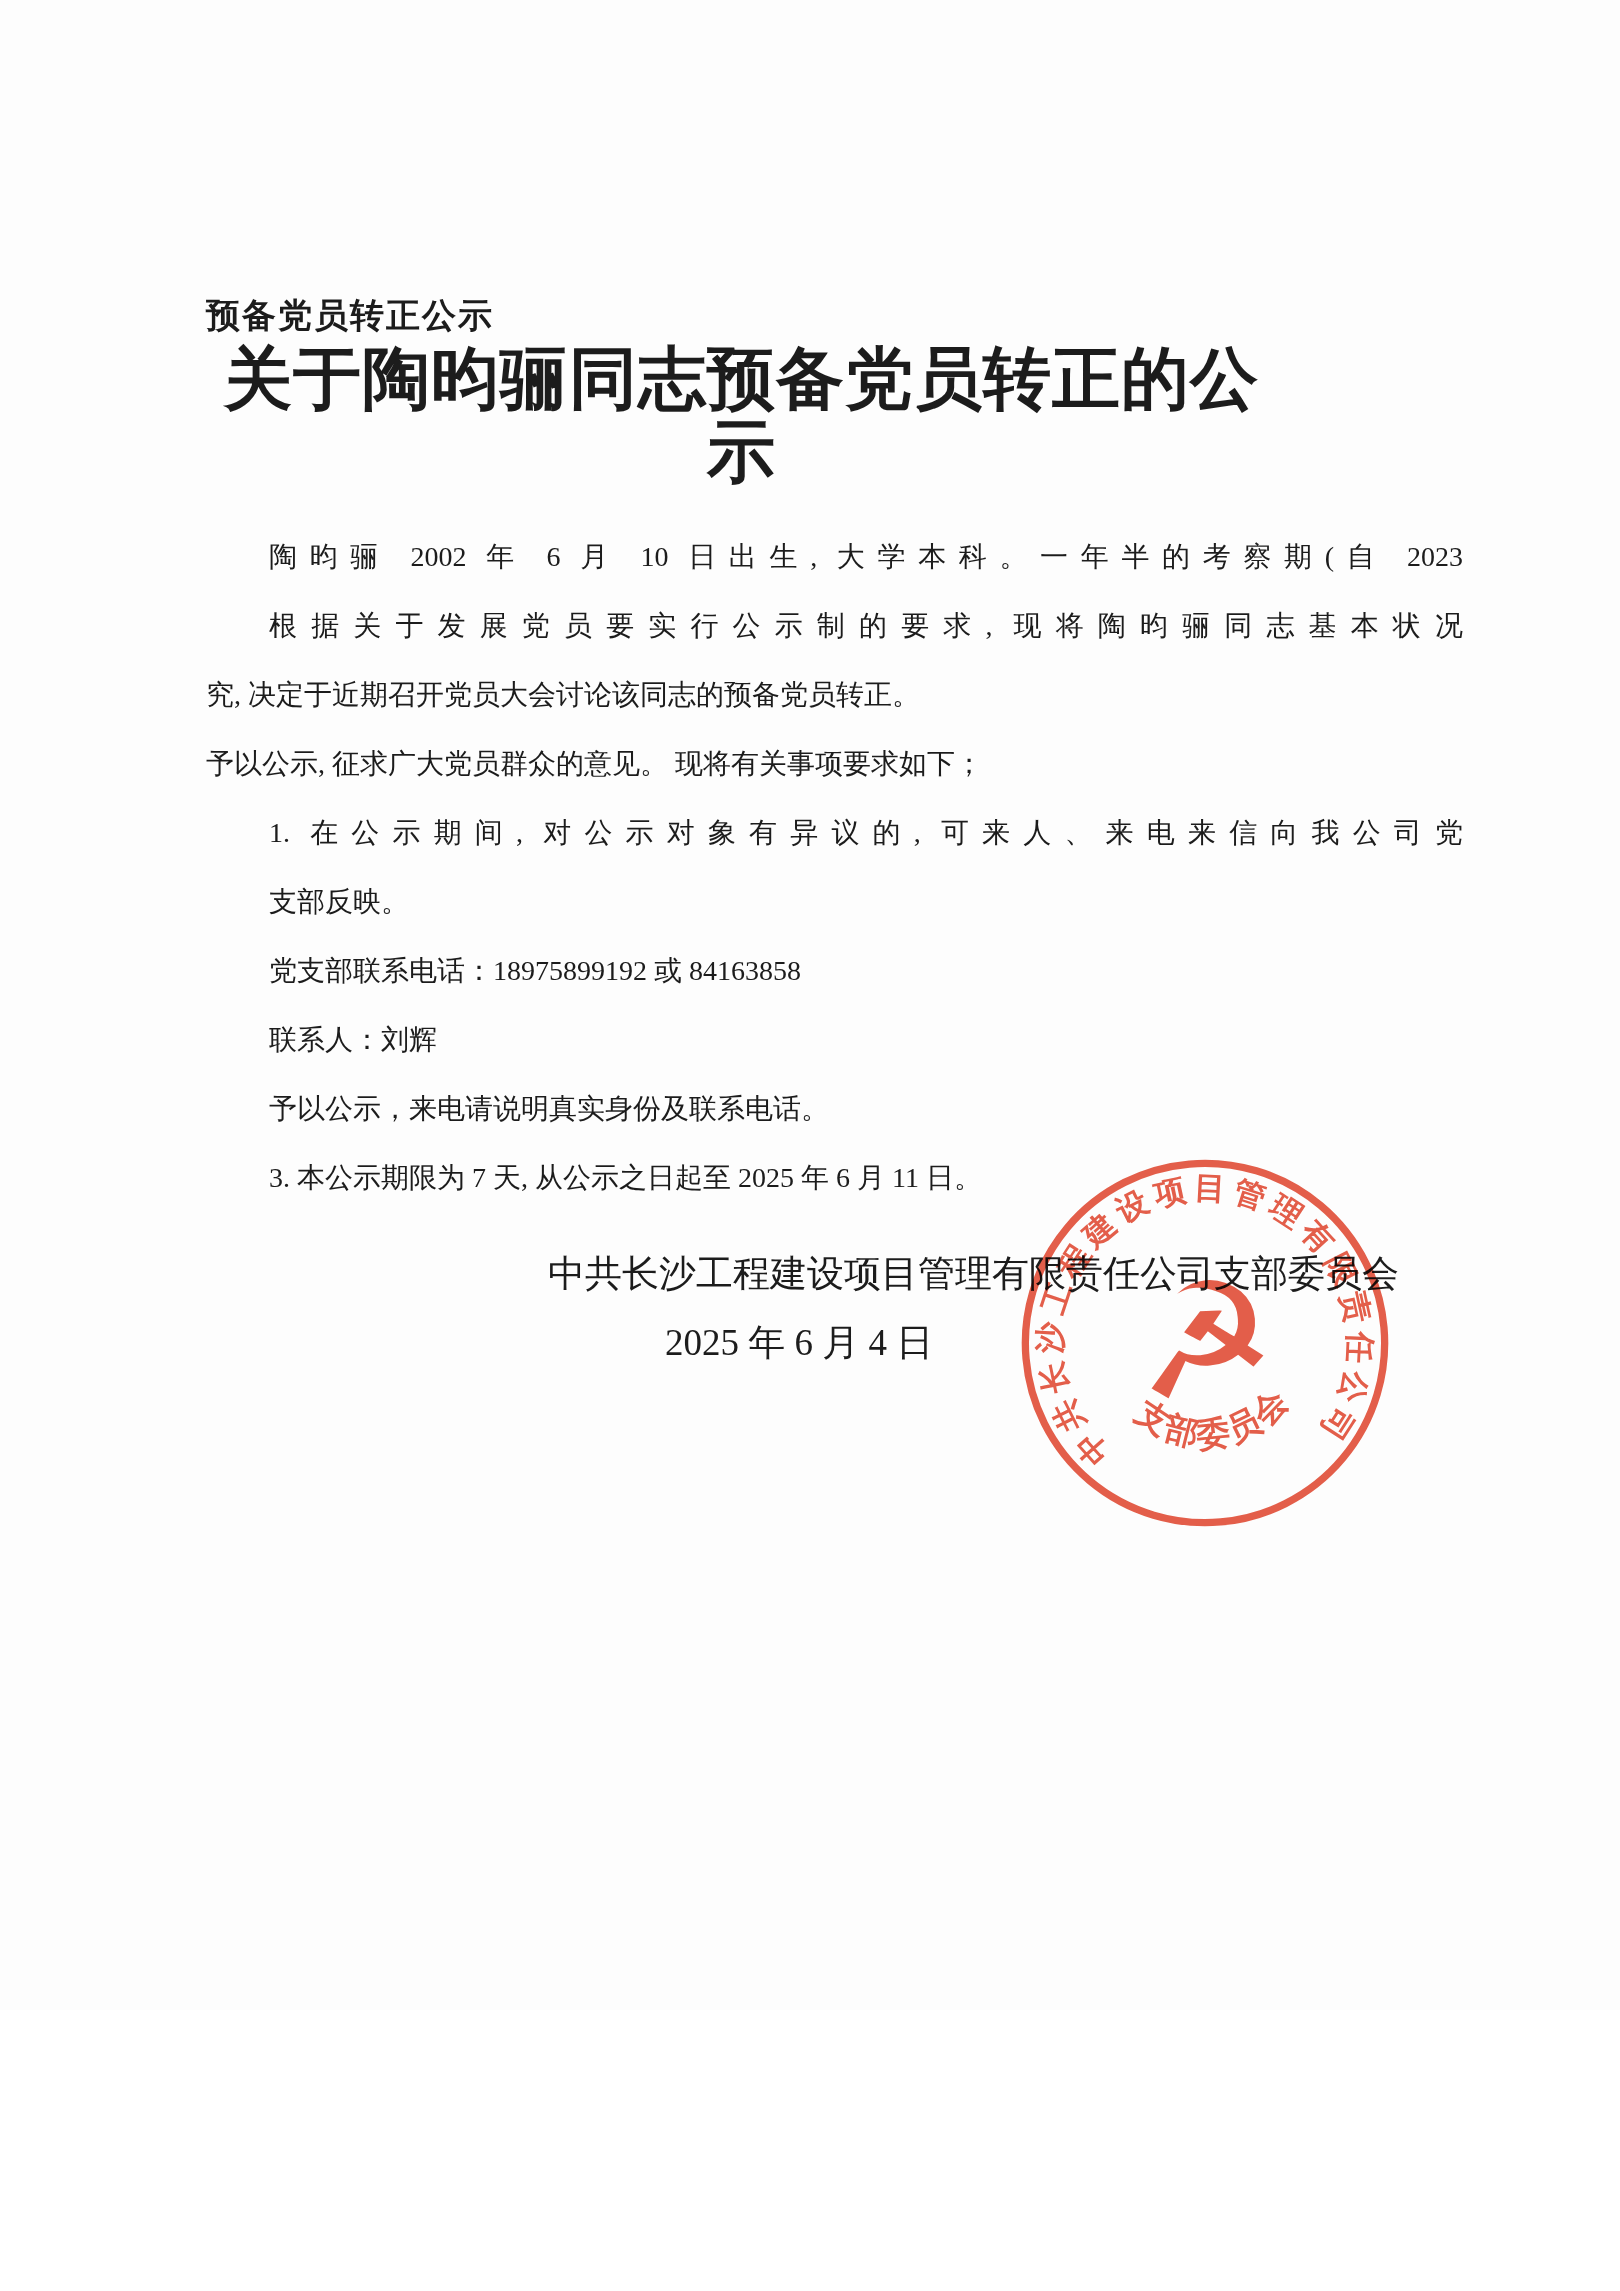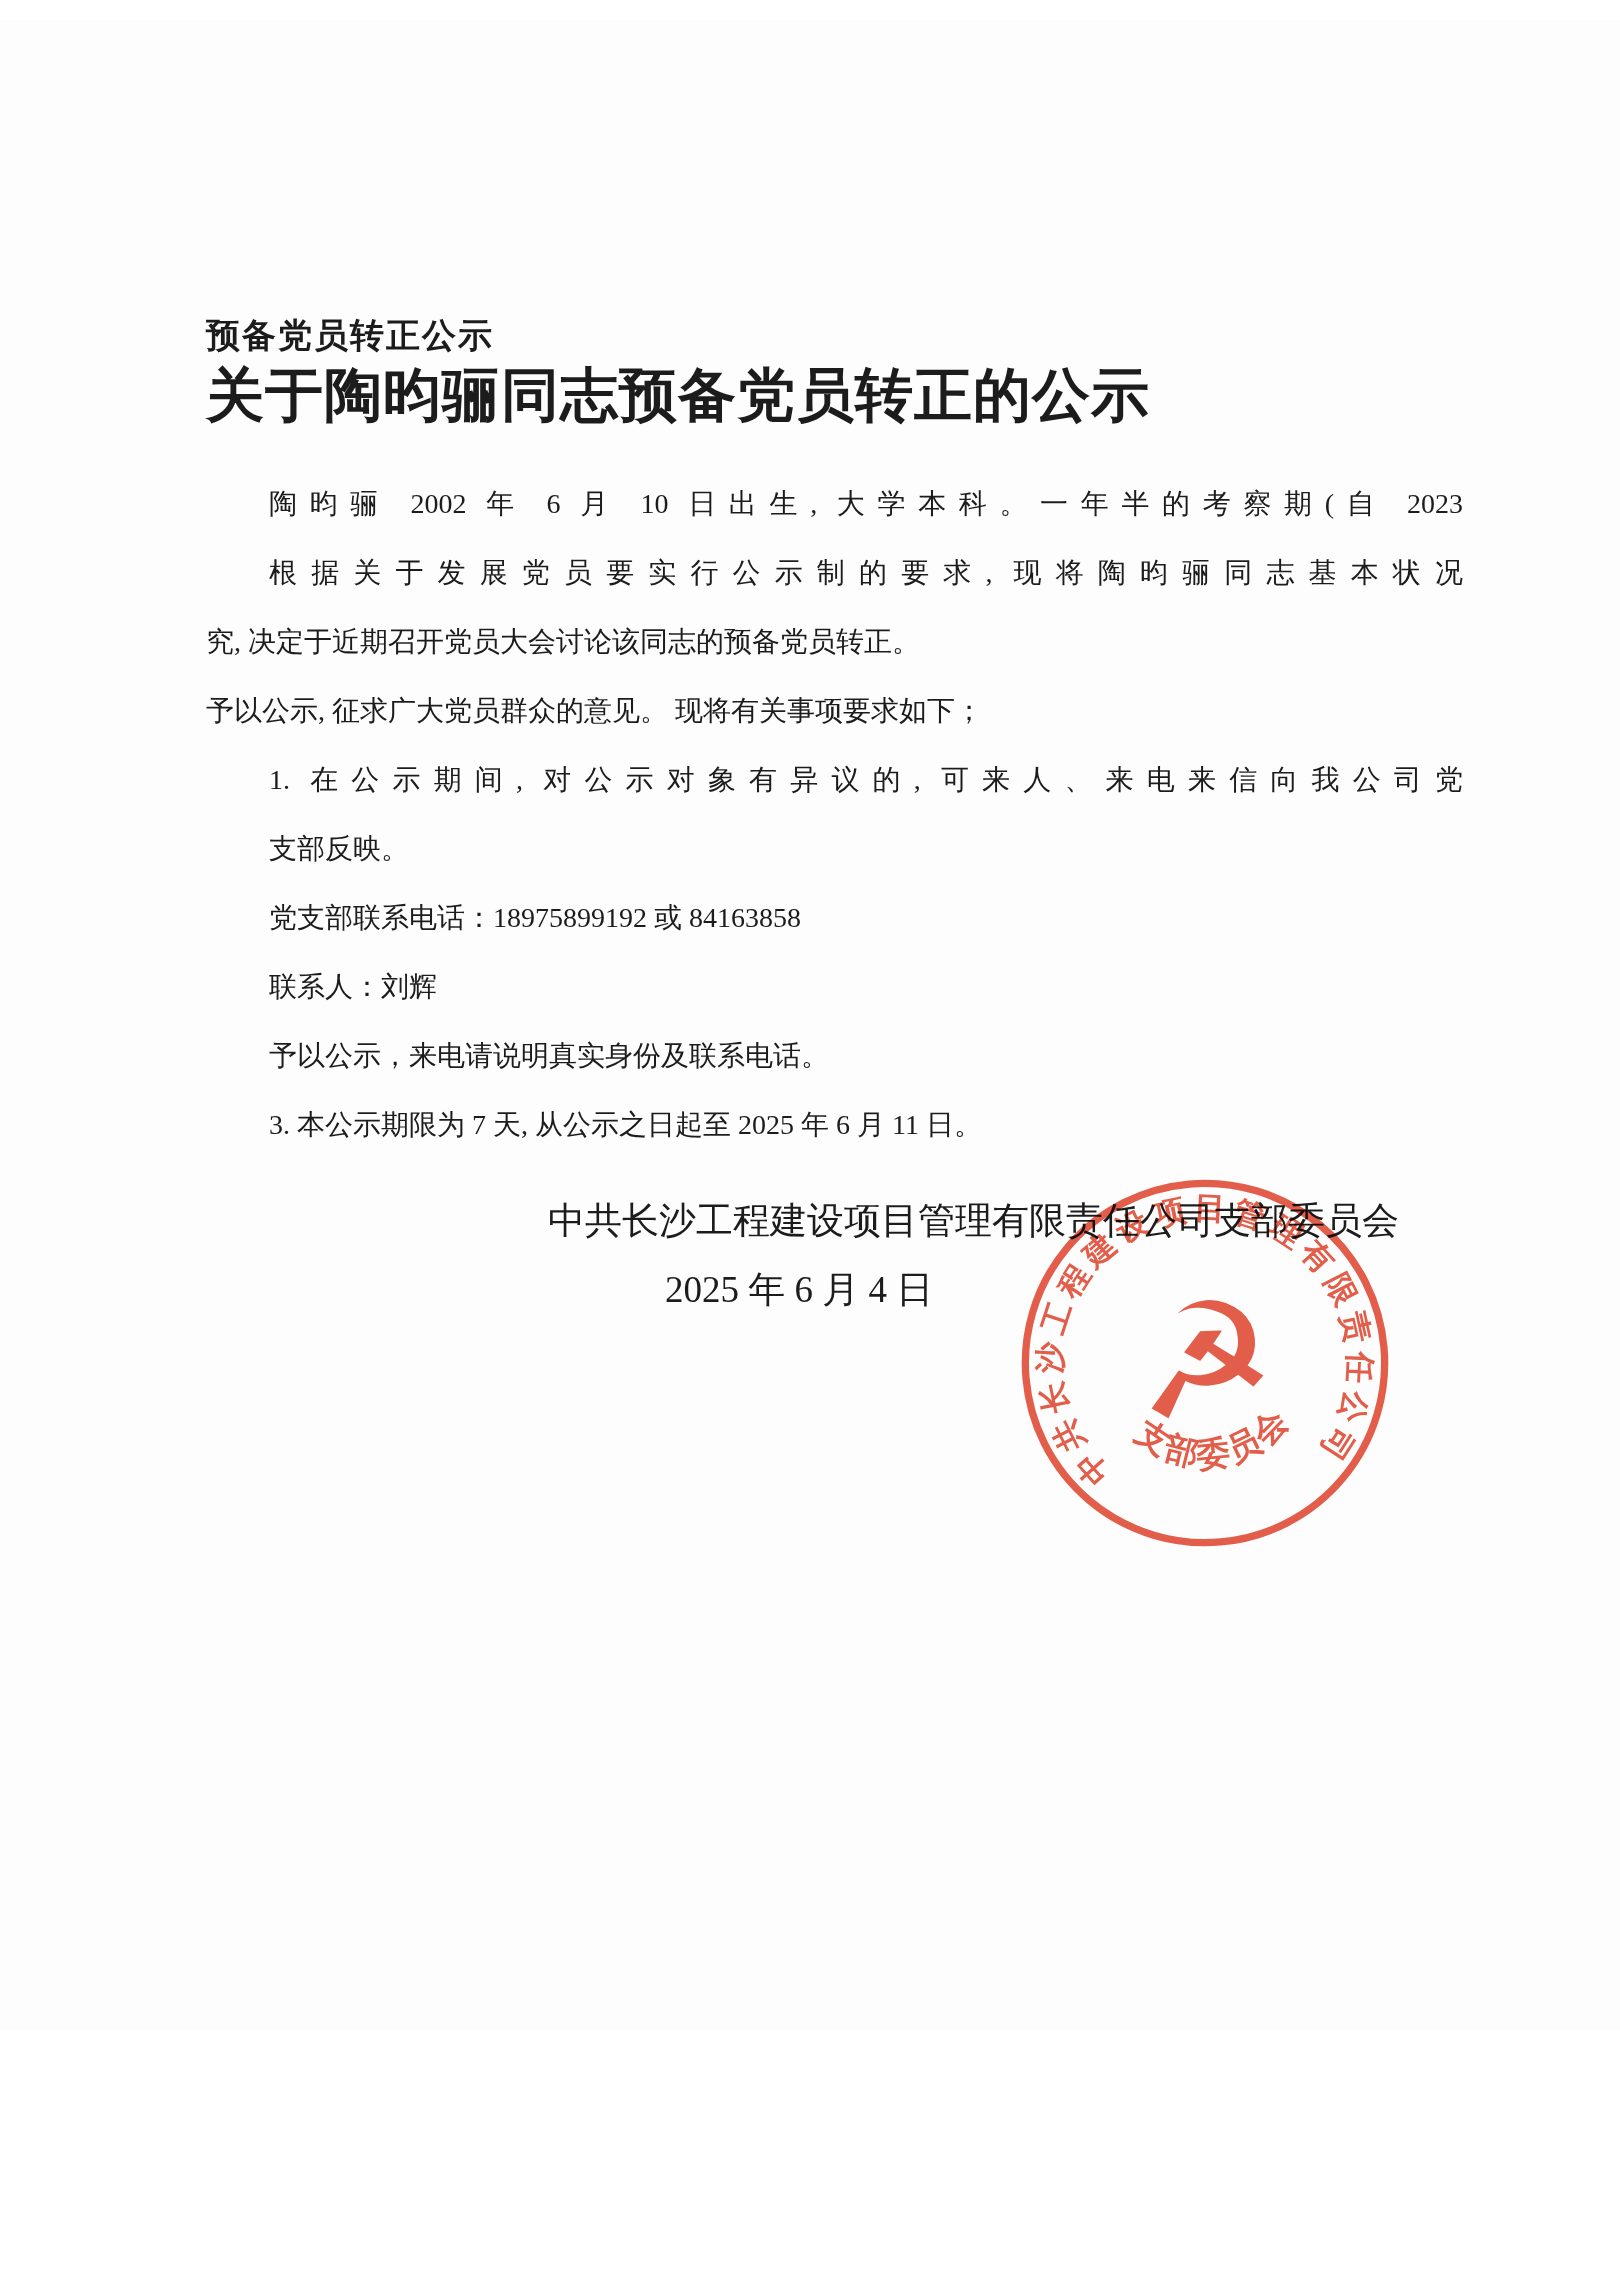--- a/index.html
+++ b/index.html
@@ -4,42 +4,40 @@
 <style>
   html, body { margin: 0; padding: 0; background: #ffffff; }
   .page {
     position: relative;
     width: 1620px;
     height: 2010px;
     background: #fdfdfd;
     overflow: hidden;
     font-family: "Liberation Serif", "DejaVu Serif", serif;
     color: #1c1c1c;
-    margin-top: 20px;
   }
   .content {
     position: relative;
     padding: 292px 157px 0 206px;
   }
   .doc-label {
     font-family: "Liberation Sans", "DejaVu Sans", sans-serif;
     font-weight: 700;
     font-size: 34px;
     line-height: 47px;
     letter-spacing: 2px;
   }
   .doc-title {
     font-weight: 700;
-    font-size: 58px;
+    font-size: 68px;
     line-height: 73px;
-    text-align: left;
+    text-align: center;
     padding-right: 186px;
     letter-spacing: 1px;
     margin-top: 3.9px;
-    font-family: Liberation Mono, monospace;
   }
   .body-block { margin-top: 33px; }
   .l {
     font-size: 28px;
     line-height: 69px;
     white-space: nowrap;
   }
   .ind { padding-left: 63px; }
   .stretch {
     white-space: normal;

